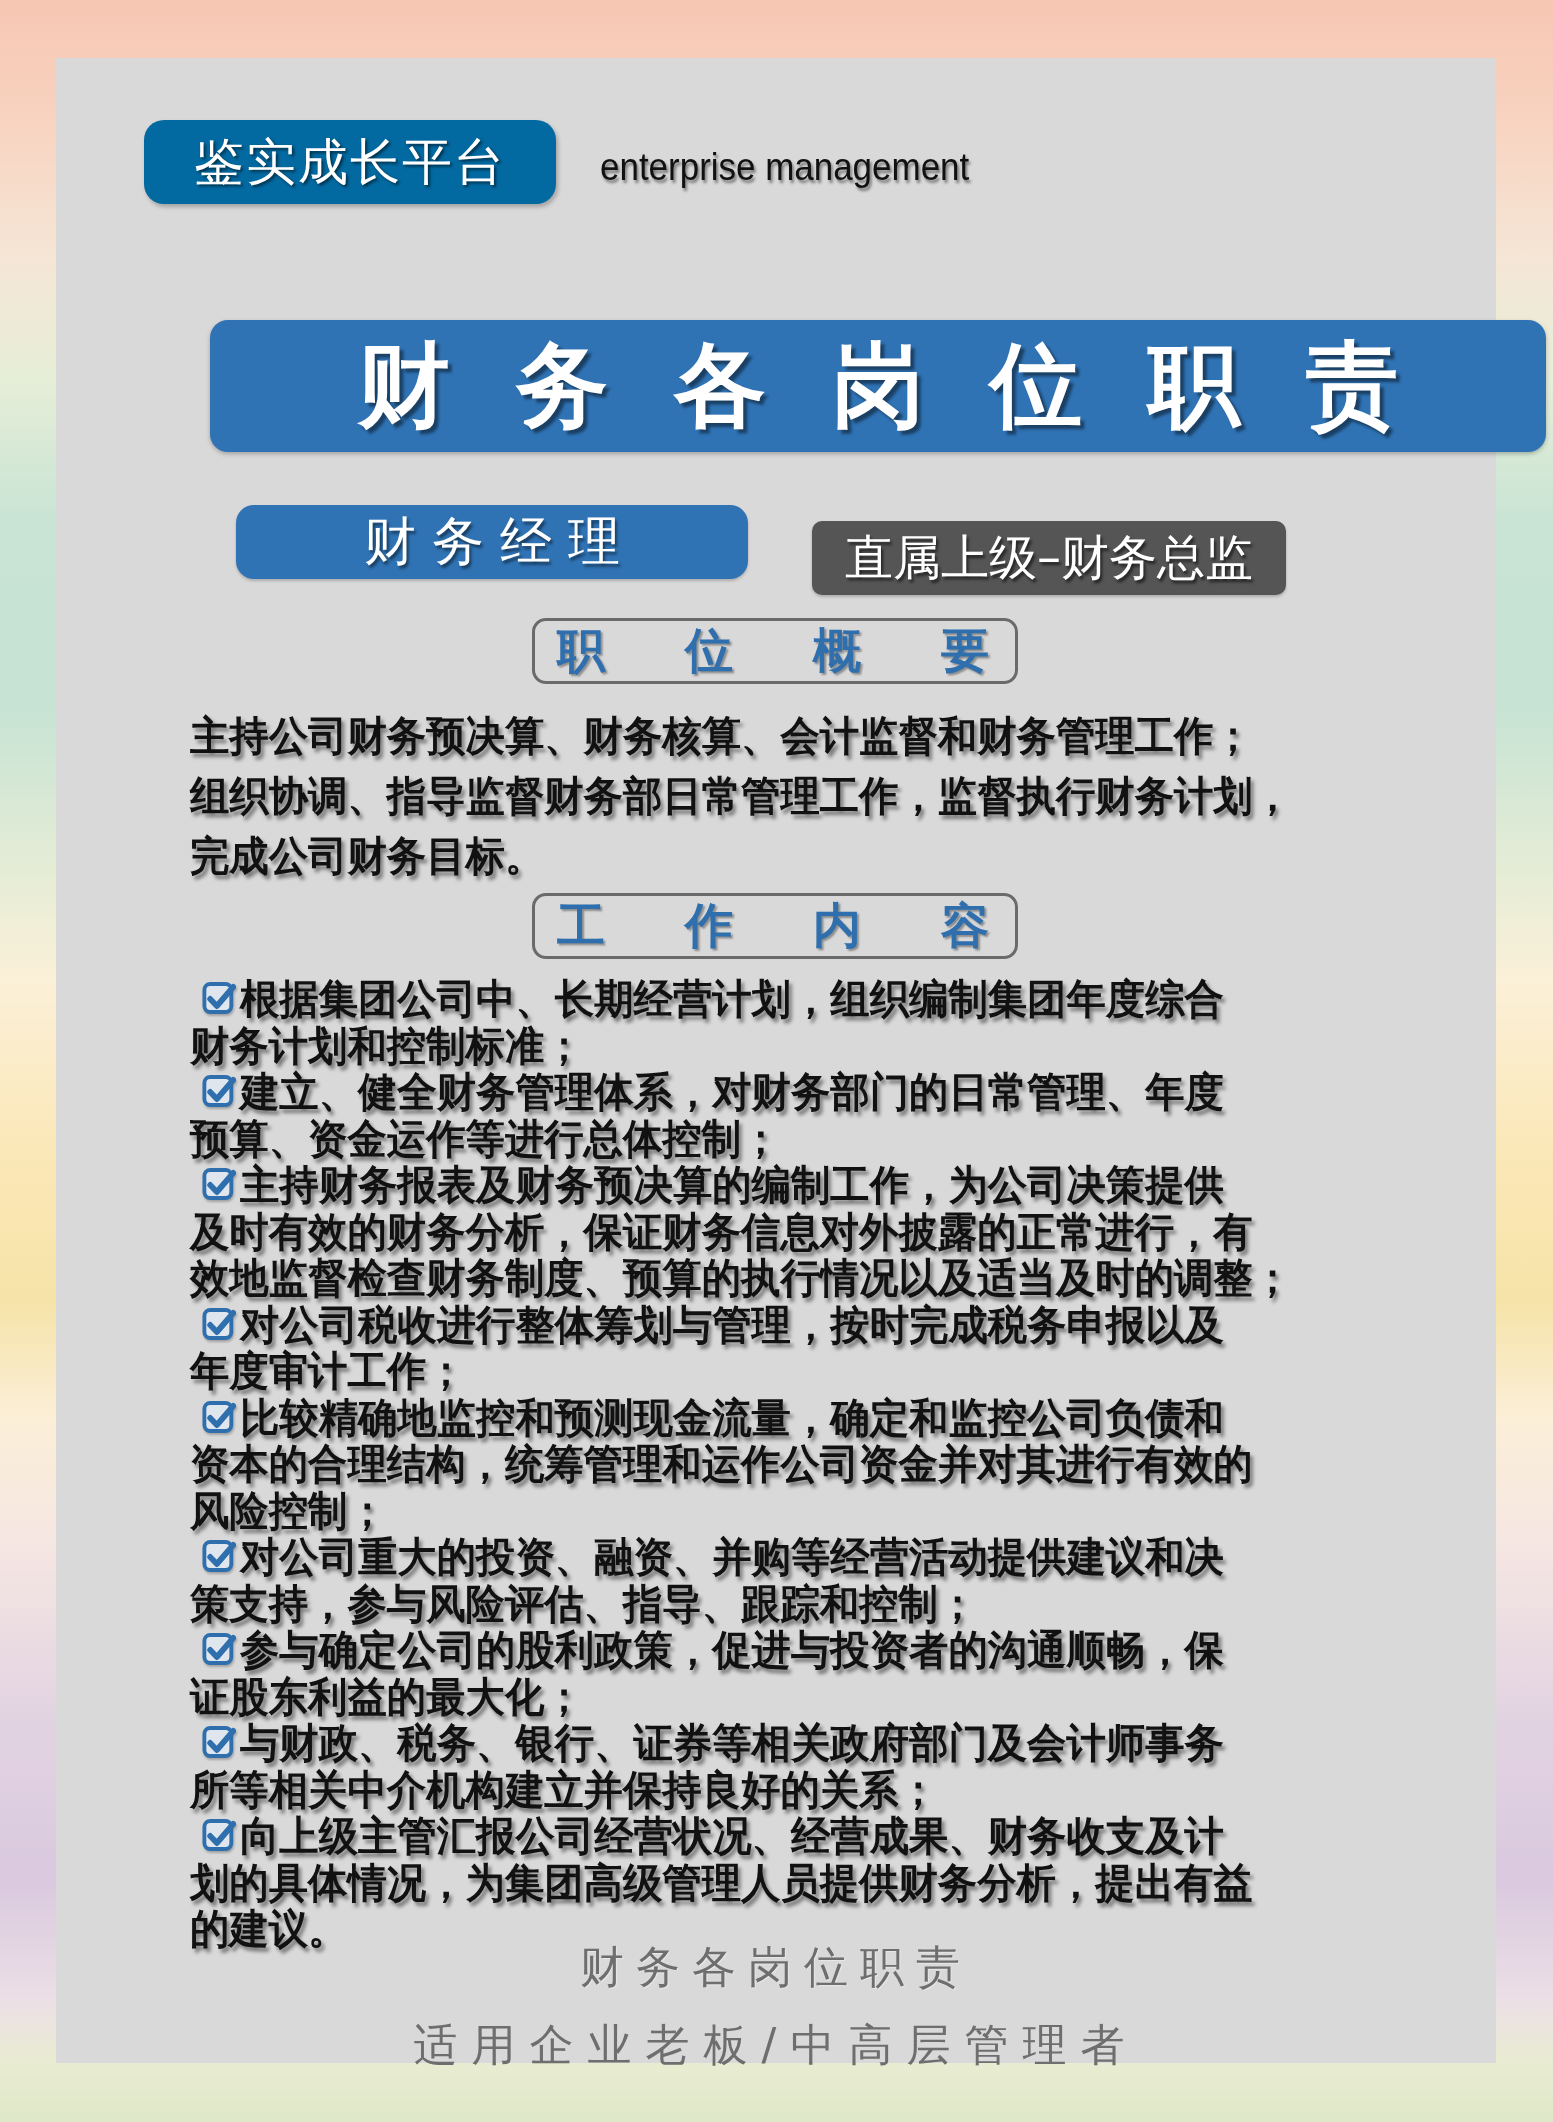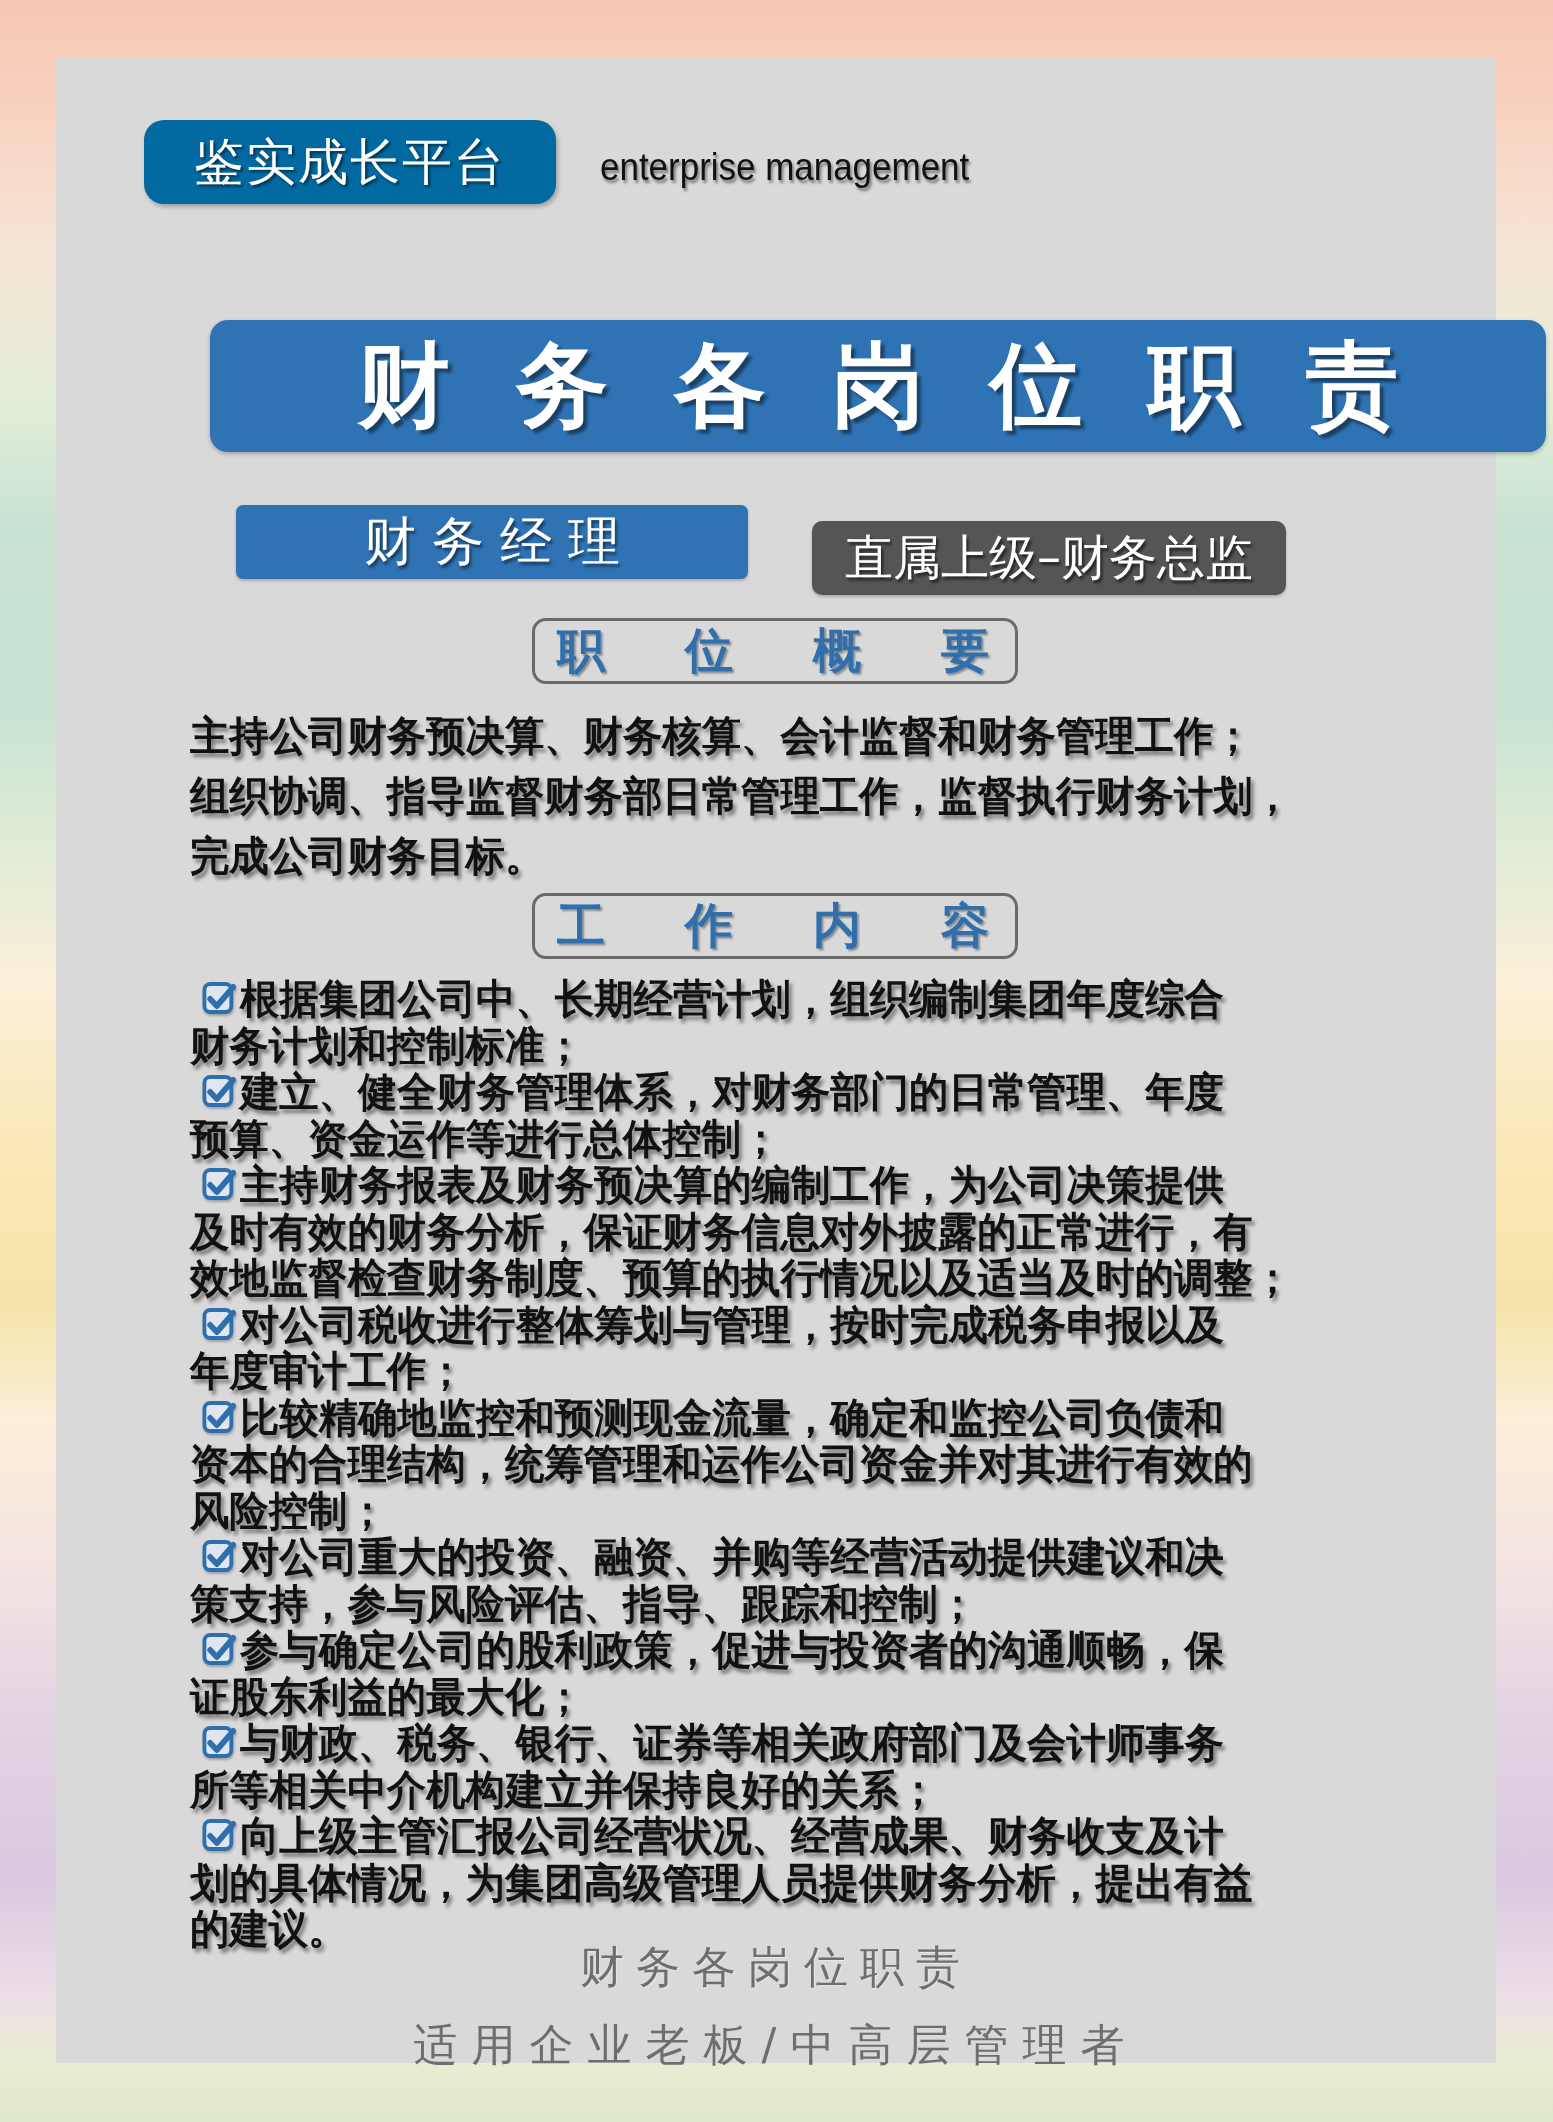--- a/index.html
+++ b/index.html
@@ -33,21 +33,21 @@
   .title-banner {
     position: absolute; left: 154px; top: 262px; width: 1336px; height: 132px;
     background: #2f73b5; border-radius: 18px;
     box-shadow: 0 2px 4px rgba(0,0,0,0.25);
     display: flex; align-items: center; justify-content: center;
   }
   .title-text { color: #fff; font-weight: bold; font-size: 92px; letter-spacing: 66px;
     margin-right: -66px; text-shadow: 4px 4px 3px rgba(0,0,0,0.45); }
   .role-pill {
     position: absolute; left: 180px; top: 447px; width: 512px; height: 74px;
-    background: #2f73b5; border-radius: 7px;
+    background: #2f73b5; border-radius: 18px;
     box-shadow: 0 2px 3px rgba(0,0,0,0.2);
     display: flex; align-items: center; justify-content: center;
   }
   .role-text { color: #fff; font-size: 52px; letter-spacing: 16px; margin-right: -16px;
     text-shadow: 2px 3px 3px rgba(0,0,0,0.5); }
   .super-pill {
     position: absolute; left: 756px; top: 463px; width: 474px; height: 74px;
     background: #555555; border-radius: 10px;
     box-shadow: 0 2px 3px rgba(0,0,0,0.2);
     display: flex; align-items: center; justify-content: center;

